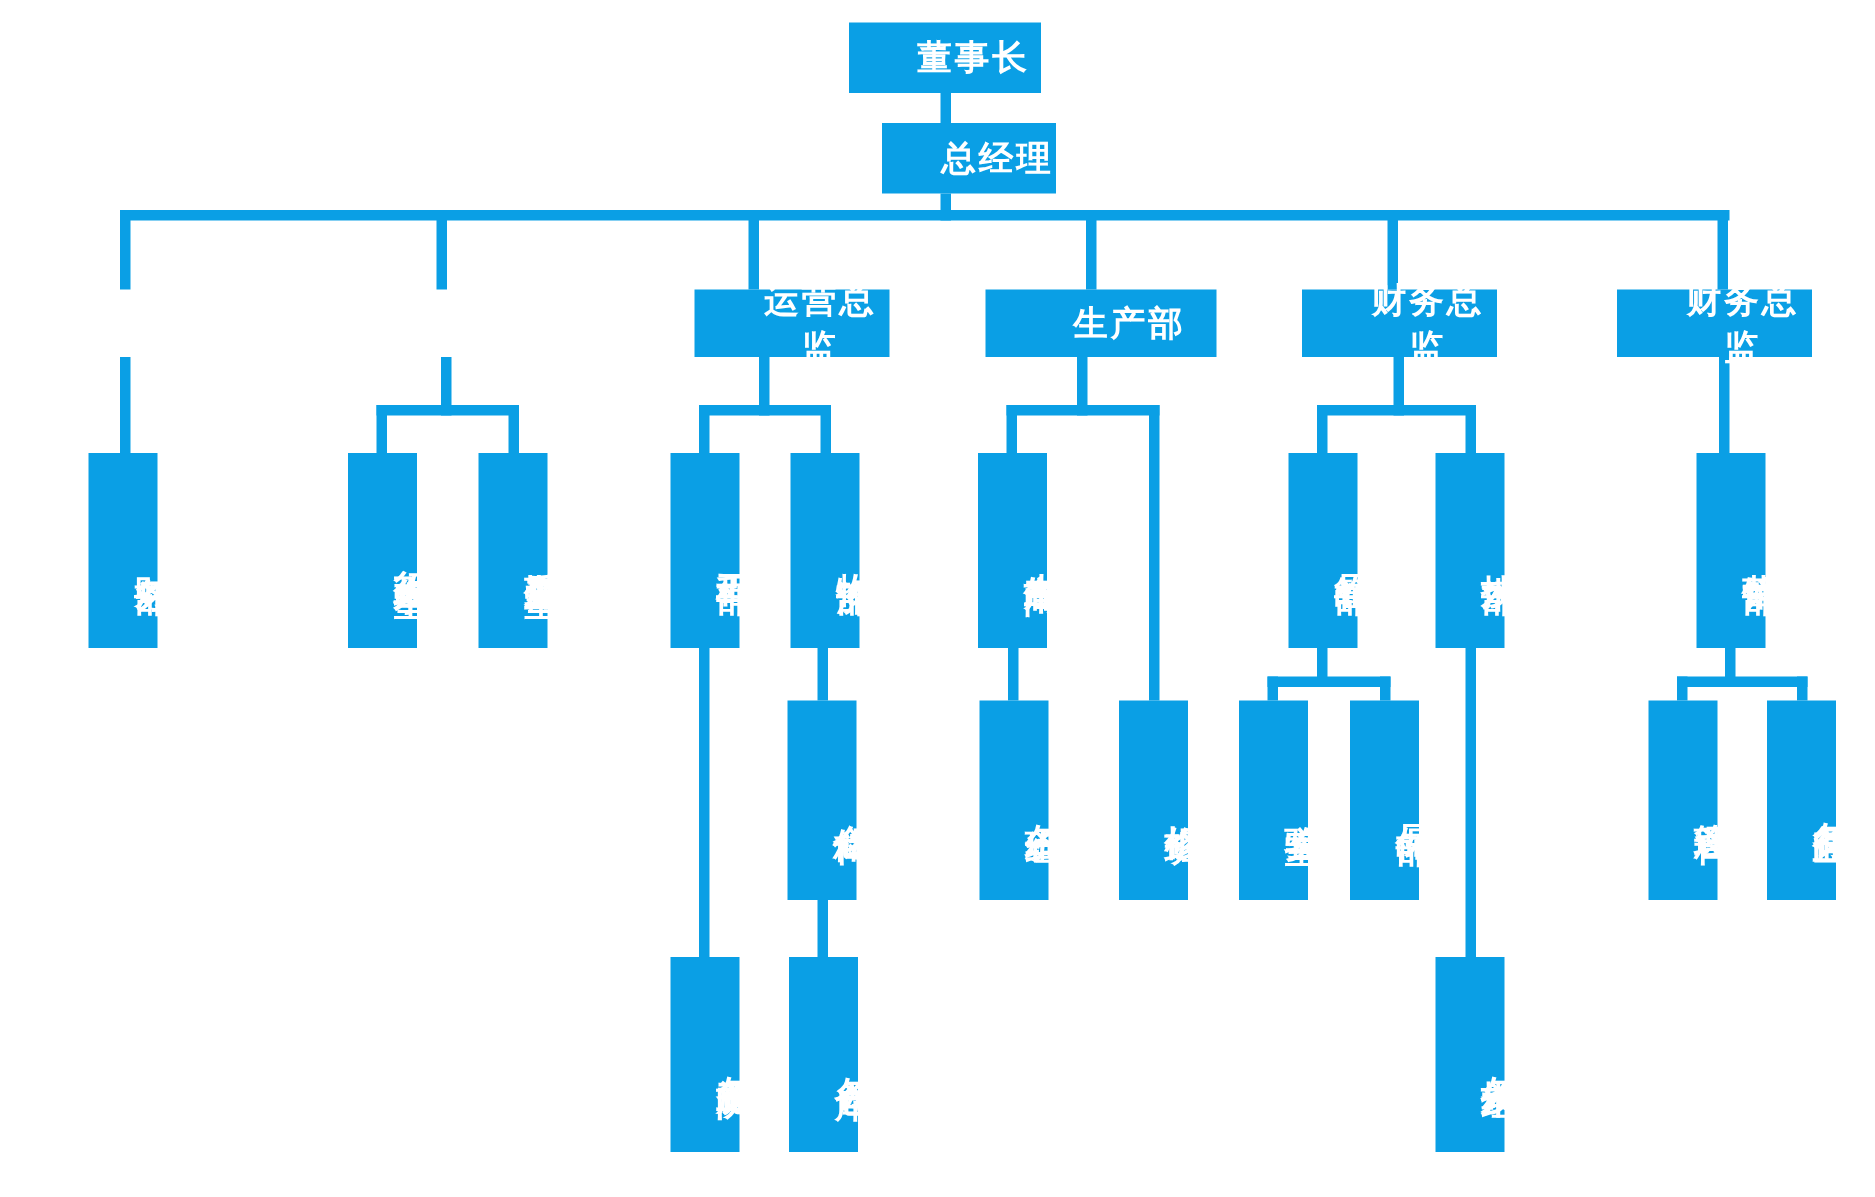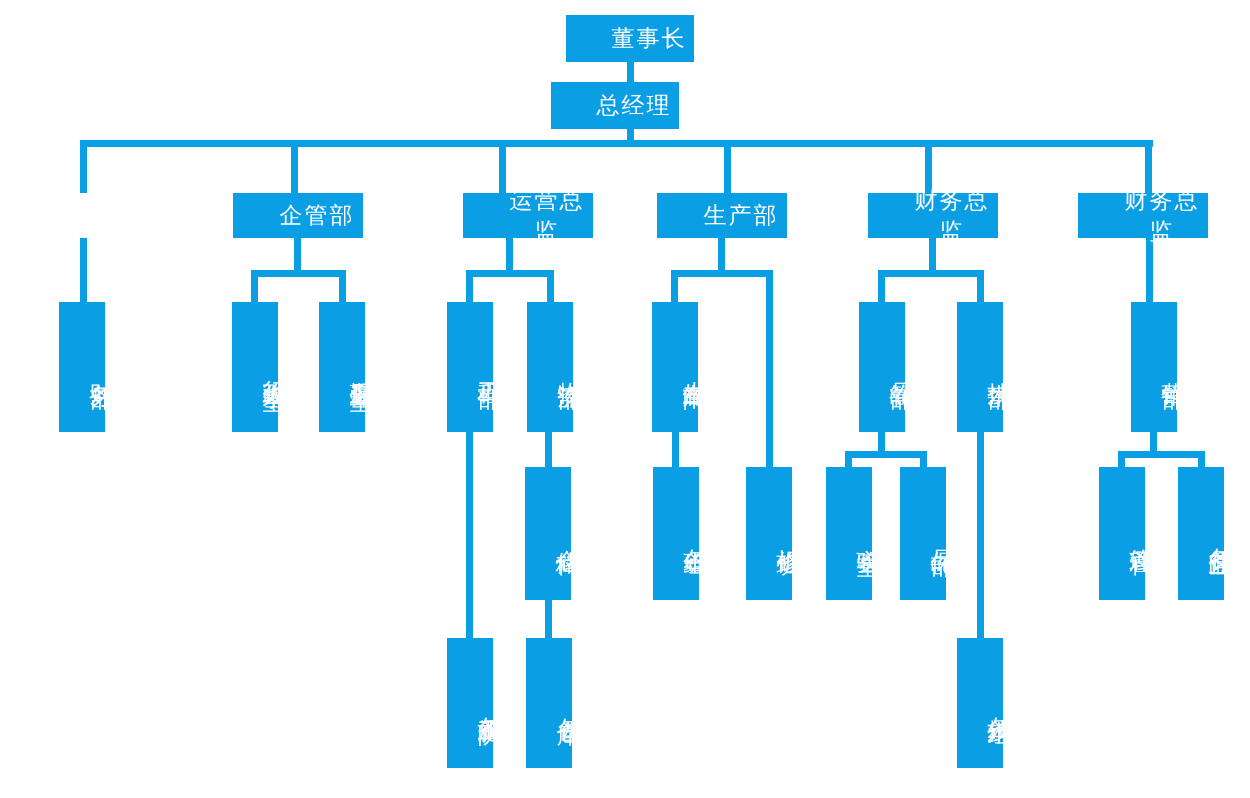--- a/index.html
+++ b/index.html
@@ -13,21 +13,21 @@
     background: var(--bg-color);
     overflow: hidden;
   }
   .node {
     position: absolute;
     background: var(--node-color);
     color: var(--text-color);
     display: flex;
     align-items: center;
     justify-content: center;
-    font-weight: normal;
+    font-weight: bold;
     font-size: 23px;
     letter-spacing: 2px;
     text-align: center;
     padding-left: 38px;
   }
   .node.h { height: 45px; }
   .node.h.top { height: 47px; }
   .node.v { width: 46px; }
   .node.v span {
     writing-mode: vertical-rl;
@@ -91,25 +91,24 @@
   <div class="line" style="left:977px;top:432px;width:7px;height:206px"></div>
 
   <div class="line" style="left:1150px;top:432px;width:7px;height:26px"></div>
   <div class="line" style="left:1118px;top:451px;width:87px;height:7px"></div>
   <div class="line" style="left:1118px;top:451px;width:7px;height:16px"></div>
   <div class="line" style="left:1198px;top:451px;width:7px;height:16px"></div>
 
   <div class="line" style="left:545px;top:600px;width:7px;height:38px"></div>
 
   <div class="node h top" style="left:566px;top:15px;width:128px">董事长</div>
-  <div class="node h top" style="left:551px;top:82px;width:128px">总经理</div>
+  <div class="node h top" style="left:588px;top:82px;width:116px">总经理</div>
 
-  <div class="node h" style="left:233px;top:193px;width:130px">企管部</div>
   <div class="node h" style="left:463px;top:193px;width:130px">运营总监</div>
-  <div class="node h" style="left:657px;top:193px;width:130px">生产部</div>
+  <div class="node h" style="left:657px;top:193px;width:154px">生产部</div>
   <div class="node h" style="left:868px;top:193px;width:130px">财务总监</div>
   <div class="node h" style="left:1078px;top:193px;width:130px">财务总监</div>
 
   <div class="node v" style="left:59px;top:302px;height:130px">
       <span>财务部</span>
     </div>
   <div class="node v" style="left:232px;top:302px;height:130px">
       <span>行政人事室</span>
     </div>
   <div class="node v" style="left:319px;top:302px;height:130px">

